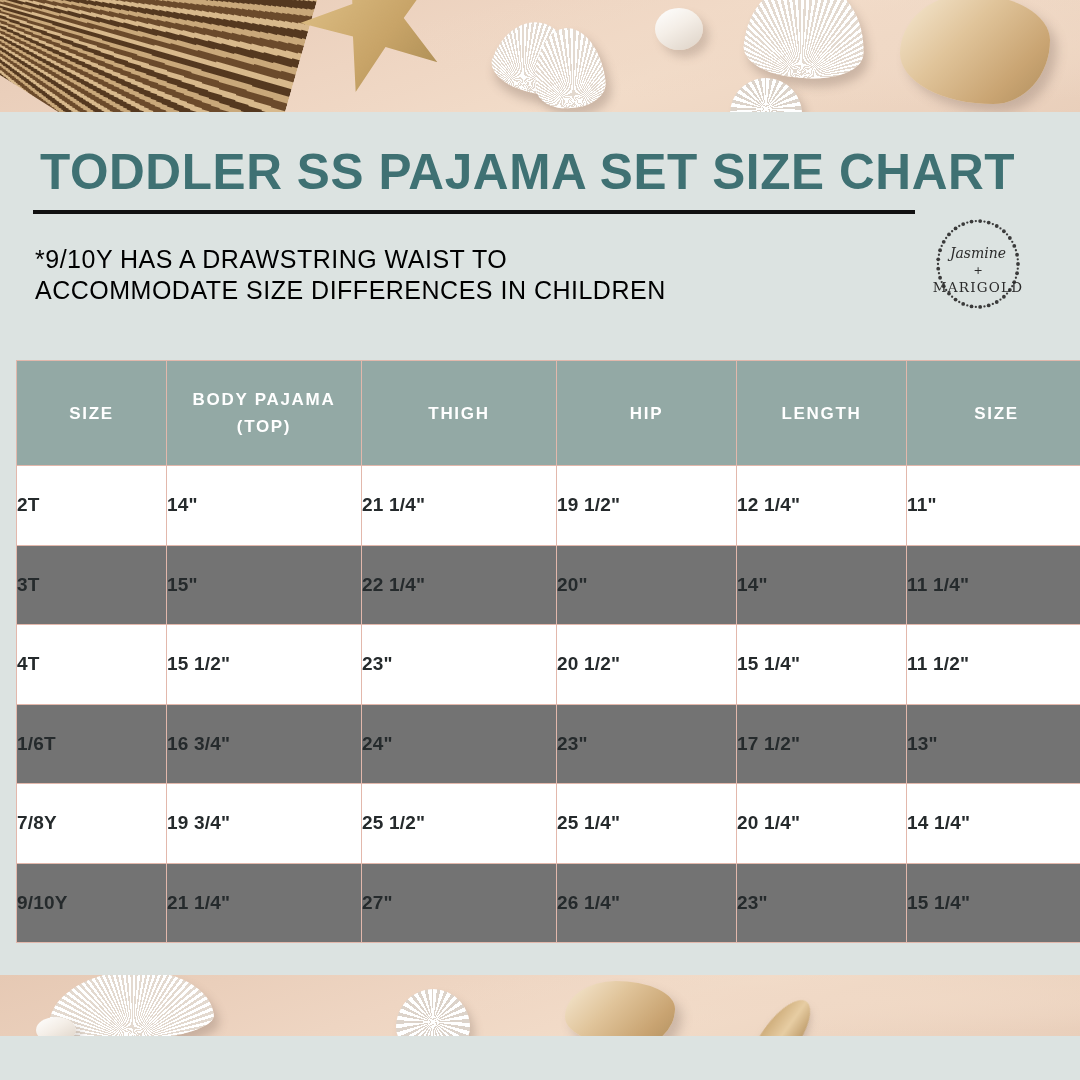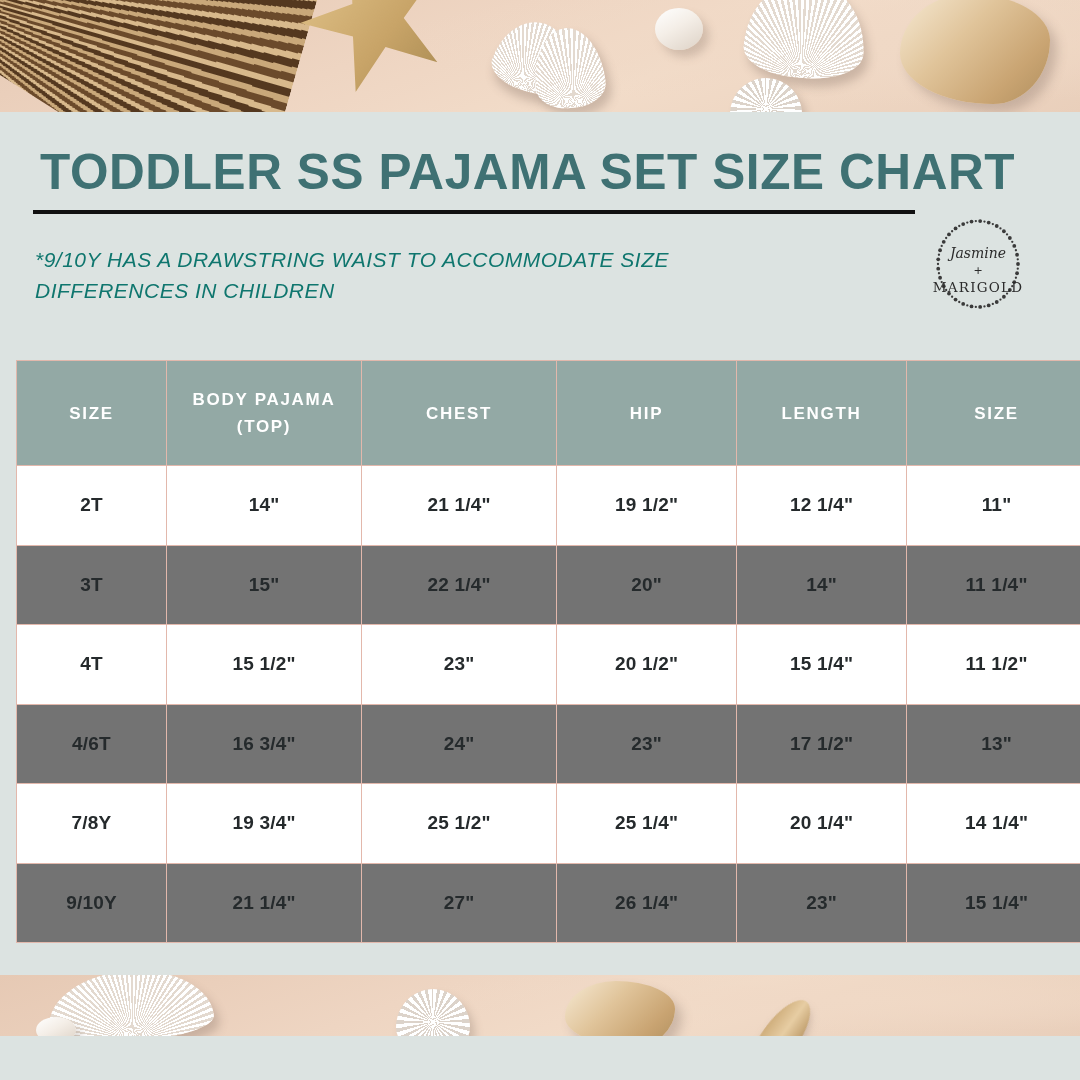--- a/index.html
+++ b/index.html
@@ -122,26 +122,25 @@
   #divider {
     position: absolute;
     left: 33px; top: 98px;
     width: 882px; height: 4px;
     background: #111111;
   }
   #subtitle {
     position: absolute;
     left: 35px; top: 132px;
     width: 640px;
-    font-size: 21px;
+    font-size: 25px;
     line-height: 31px;
     letter-spacing: 0.5px;
-    color: #0f766e;
+    color: #000000;
     font-weight: 400;
-    font-style: italic;
   }
 
   
   #logo {
     position: absolute;
     left: 928px; top: 210px;
     width: 100px; height: 108px;
   }
   #logo svg { display: block; width: 100px; height: 108px; }
 
@@ -173,21 +172,21 @@
     border: 1px solid #e2b8ac;
     padding: 0 4px;
     line-height: 27px;
   }
   #table td {
     height: 79.5px;
     font-size: 19px;
     font-weight: 800;
     color: #252a2c;
     letter-spacing: 0.2px;
-    text-align: center;
+    text-align: left;
     vertical-align: middle;
     border: 1px solid #e2b8ac;
     background: #ffffff;
     font-stretch: condensed;
     margin-top: 38px;
   }
   #table tr.alt td { background: #737373; }
 
   
   #carousel-arrow {
@@ -304,21 +303,21 @@
     <thead>
       <tr>
         <th>
           <span>SIZE</span>
         </th>
         <th>
           <span>BODY PAJAMA</span><br>
           <span>(TOP)</span>
         </th>
         <th>
-          <span>CHEST</span>
+          <span>THIGH</span>
         </th>
         <th>
           <span>HIP</span>
         </th>
         <th>
           <span>LENGTH</span>
         </th>
         <th>
           <span>SIZE</span>
         </th>
@@ -343,21 +342,21 @@
       </tr>
       <tr>
         <td>4T</td>
         <td>15 1/2"</td>
         <td>23"</td>
         <td>20 1/2"</td>
         <td>15 1/4"</td>
         <td>11 1/2"</td>
       </tr>
       <tr class="alt">
-        <td>4/6T</td>
+        <td>1/6T</td>
         <td>16 3/4"</td>
         <td>24"</td>
         <td>23"</td>
         <td>17 1/2"</td>
         <td>13"</td>
       </tr>
       <tr>
         <td>7/8Y</td>
         <td>19 3/4"</td>
         <td>25 1/2"</td>

